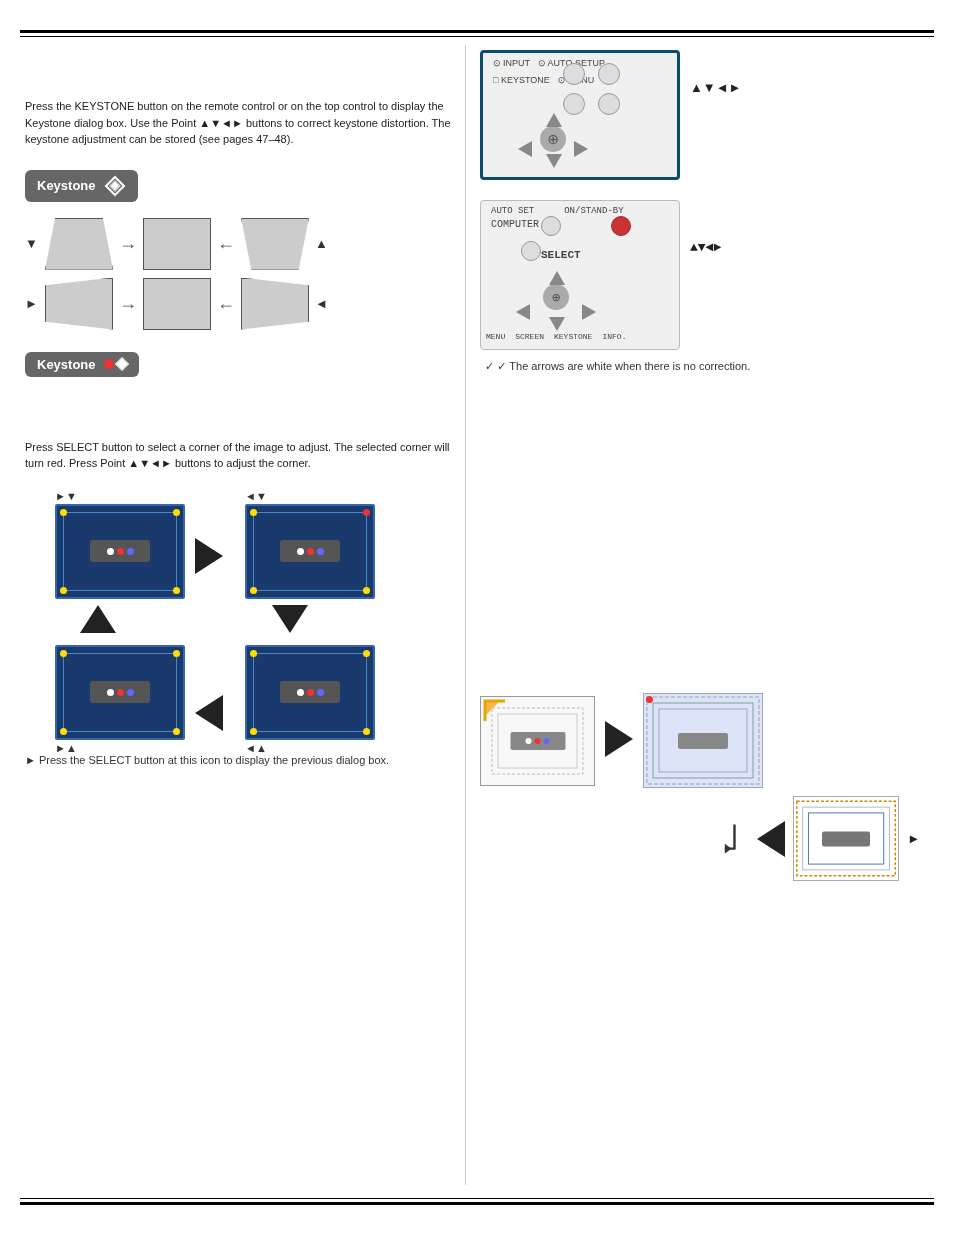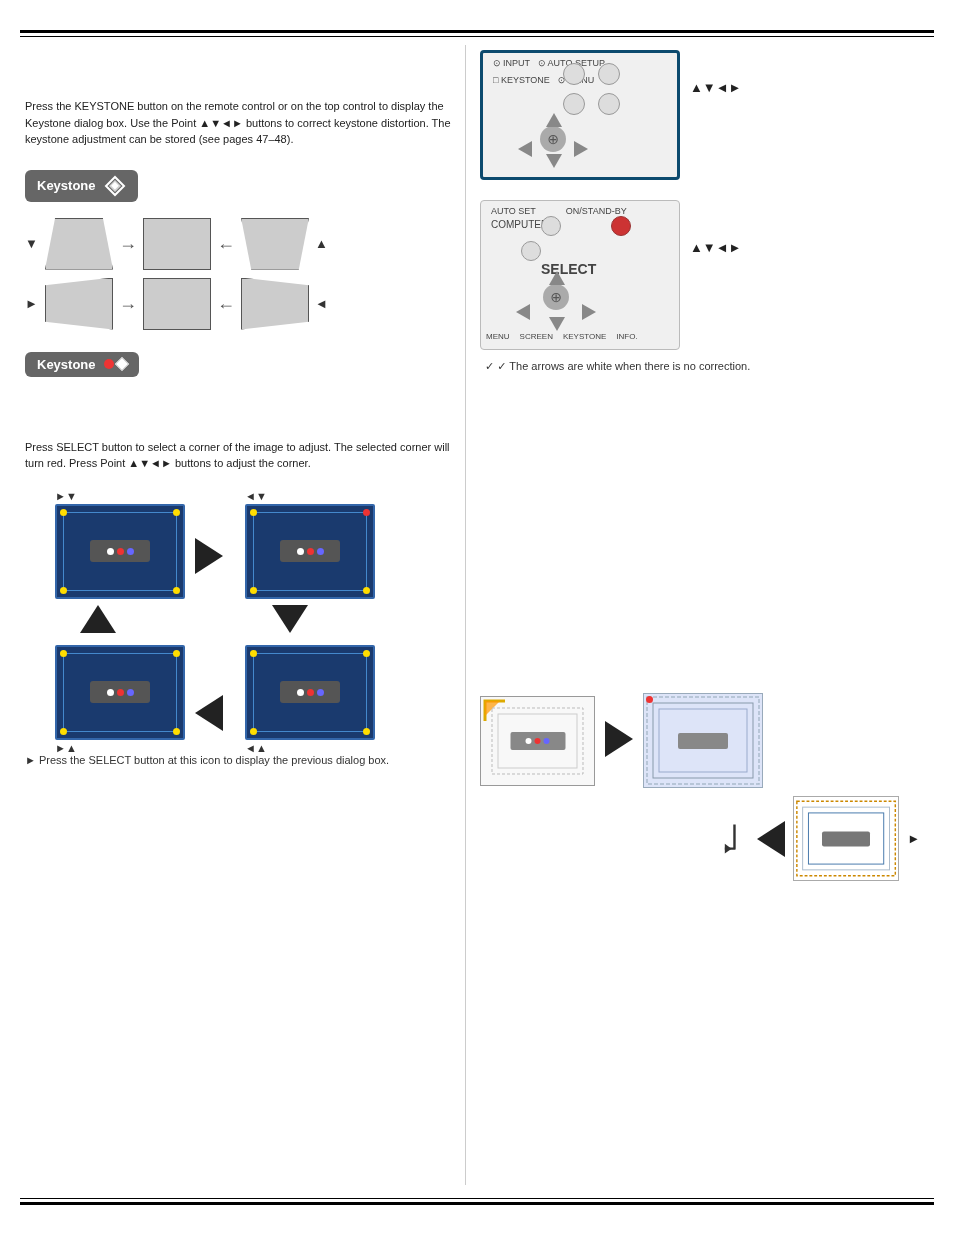--- a/index.html
+++ b/index.html
@@ -437,34 +437,34 @@
         <div style="position:absolute;top:33px;left:5px;width:0;height:0;border-top:8px solid transparent;border-bottom:8px solid transparent;border-right:14px solid #888;"></div>
         <div style="position:absolute;top:33px;right:5px;left:auto;width:0;height:0;border-top:8px solid transparent;border-bottom:8px solid transparent;border-left:14px solid #888;"></div>
         <div style="position:absolute;bottom:5px;top:auto;left:33px;width:0;height:0;border-left:8px solid transparent;border-right:8px solid transparent;border-top:14px solid #888;"></div>
       </div>
     </div>
     <div style="display:flex;flex-direction:column;justify-content:center;padding-top:30px;">
       <span style="font-size:13px;font-weight:bold;">▲▼◄►</span>
     </div>
   </div>
 
-  <div style="display:flex;align-items:flex-start;gap:10px;margin-bottom:10px;">
+  <div style="display:flex;align-items:flex-start;gap:10px;margin-bottom:10px;font-family:Liberation Mono, monospace;">
     <div class="projector-schematic">
 
       <div style="position:absolute;top:5px;left:10px;font-size:9px;color:#444;display:flex;gap:30px;">
         <span>AUTO SET</span>
         <span>ON/STAND-BY</span>
       </div>
       <div style="position:absolute;top:18px;left:10px;font-size:10px;color:#444;">COMPUTER</div>
 
       <div style="position:absolute;top:15px;left:60px;width:20px;height:20px;border-radius:50%;background:#ddd;border:1px solid #999;"></div>
       <div style="position:absolute;top:15px;left:130px;width:20px;height:20px;border-radius:50%;background:#cc3333;border:1px solid #993333;"></div>
       <div style="position:absolute;top:40px;left:40px;width:20px;height:20px;border-radius:50%;background:#ddd;border:1px solid #999;"></div>
 
-      <div style="position:absolute;top:60px;left:60px;font-size:14px;color:#444;font-weight:bold;">SELECT</div>
+      <div style="position:absolute;top:48px;left:60px;font-size:11px;color:#444;font-weight:bold;">SELECT</div>
       <div style="position:absolute;top:65px;left:30px;width:90px;height:70px;">
         <div style="position:absolute;top:18px;left:32px;width:26px;height:26px;background:#aaa;border-radius:50%;display:flex;align-items:center;justify-content:center;font-size:14px;color:#555;">⊕</div>
         <div style="position:absolute;top:5px;left:38px;width:0;height:0;border-left:8px solid transparent;border-right:8px solid transparent;border-bottom:14px solid #888;"></div>
         <div style="position:absolute;top:38px;left:5px;width:0;height:0;border-top:8px solid transparent;border-bottom:8px solid transparent;border-right:14px solid #888;"></div>
         <div style="position:absolute;top:38px;right:5px;left:auto;width:0;height:0;border-top:8px solid transparent;border-bottom:8px solid transparent;border-left:14px solid #888;"></div>
         <div style="position:absolute;bottom:5px;top:auto;left:38px;width:0;height:0;border-left:8px solid transparent;border-right:8px solid transparent;border-top:14px solid #888;"></div>
       </div>
 
       <div style="position:absolute;bottom:8px;left:5px;font-size:8px;color:#444;display:flex;gap:10px;">
         <span>MENU</span>

